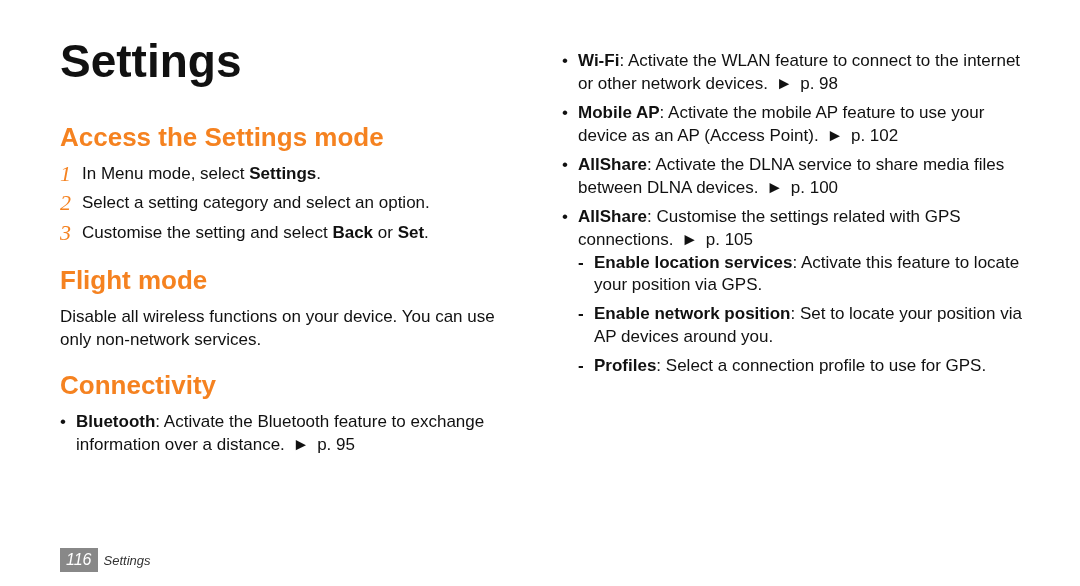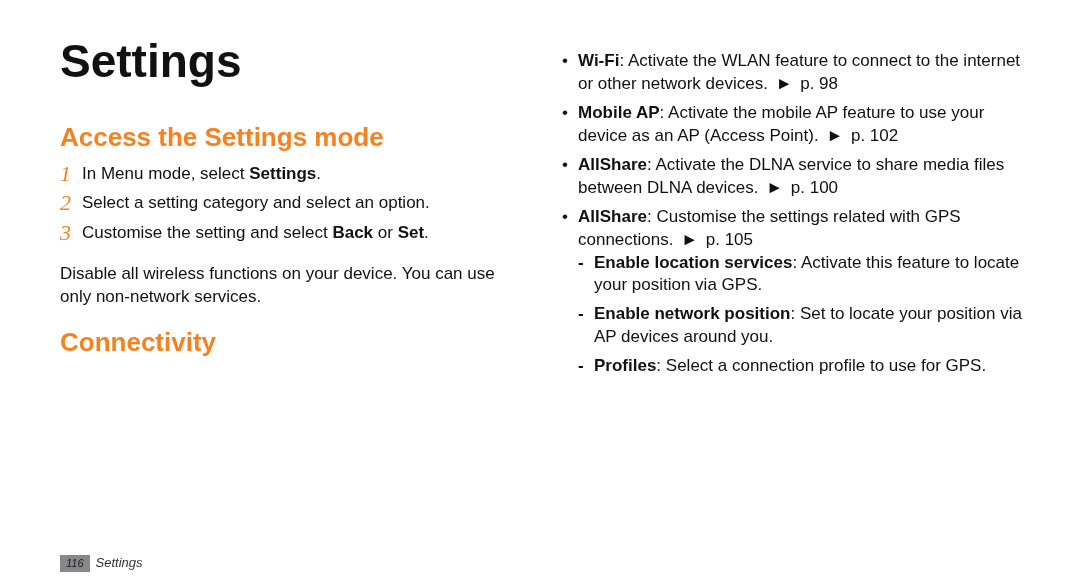--- a/index.html
+++ b/index.html
@@ -103,25 +103,25 @@
     position: absolute;
     left: 60px;
     bottom: 14px;
     font-size: 13px;
     font-style: italic;
     color: #333;
   }
   .footer .pnum {
     display: inline-block;
     background: #888;
-    color: #0f172a;
+    color: #ffffff;
     font-style: italic;
     padding: 1px 6px;
     margin-right: 6px;
-    font-size: 11px;
+    font-size: 16px;
   }
   b { font-weight: 700; }
   .arrow { margin: 0 3px; }
 </style>
 </head>
 <body>
 
 <div class="page">
 
   <div class="col left">
@@ -140,23 +140,29 @@
         <div class="body">Select a setting category and select an option.</div>
       </div>
       <div class="step">
         <div class="num">3</div>
         <div class="body">
           <span>Customise the setting and select </span><b>Back</b><span> or </span><b>Set</b><span>.</span>
         </div>
       </div>
     </div>
 
+    <h2 class="section">Flight mode</h2>
     <p class="para">Disable all wireless functions on your device. You can use only non-network services.</p>
 
     <h2 class="section">Connectivity</h2>
+    <ul class="bullets">
+      <li>
+        <b>Bluetooth</b><span>: Activate the Bluetooth feature to exchange information over a distance. </span><span class="arrow">►</span> <span>p. 95</span>
+      </li>
+    </ul>
   </div>
 
   <div class="col right">
     <ul class="bullets">
       <li>
         <b>Wi-Fi</b><span>: Activate the WLAN feature to connect to the internet or other network devices. </span><span class="arrow">►</span> <span>p. 98</span>
       </li>
       <li>
         <b>Mobile AP</b><span>: Activate the mobile AP feature to use your device as an AP (Access Point). </span><span class="arrow">►</span> <span>p. 102</span>
       </li>

